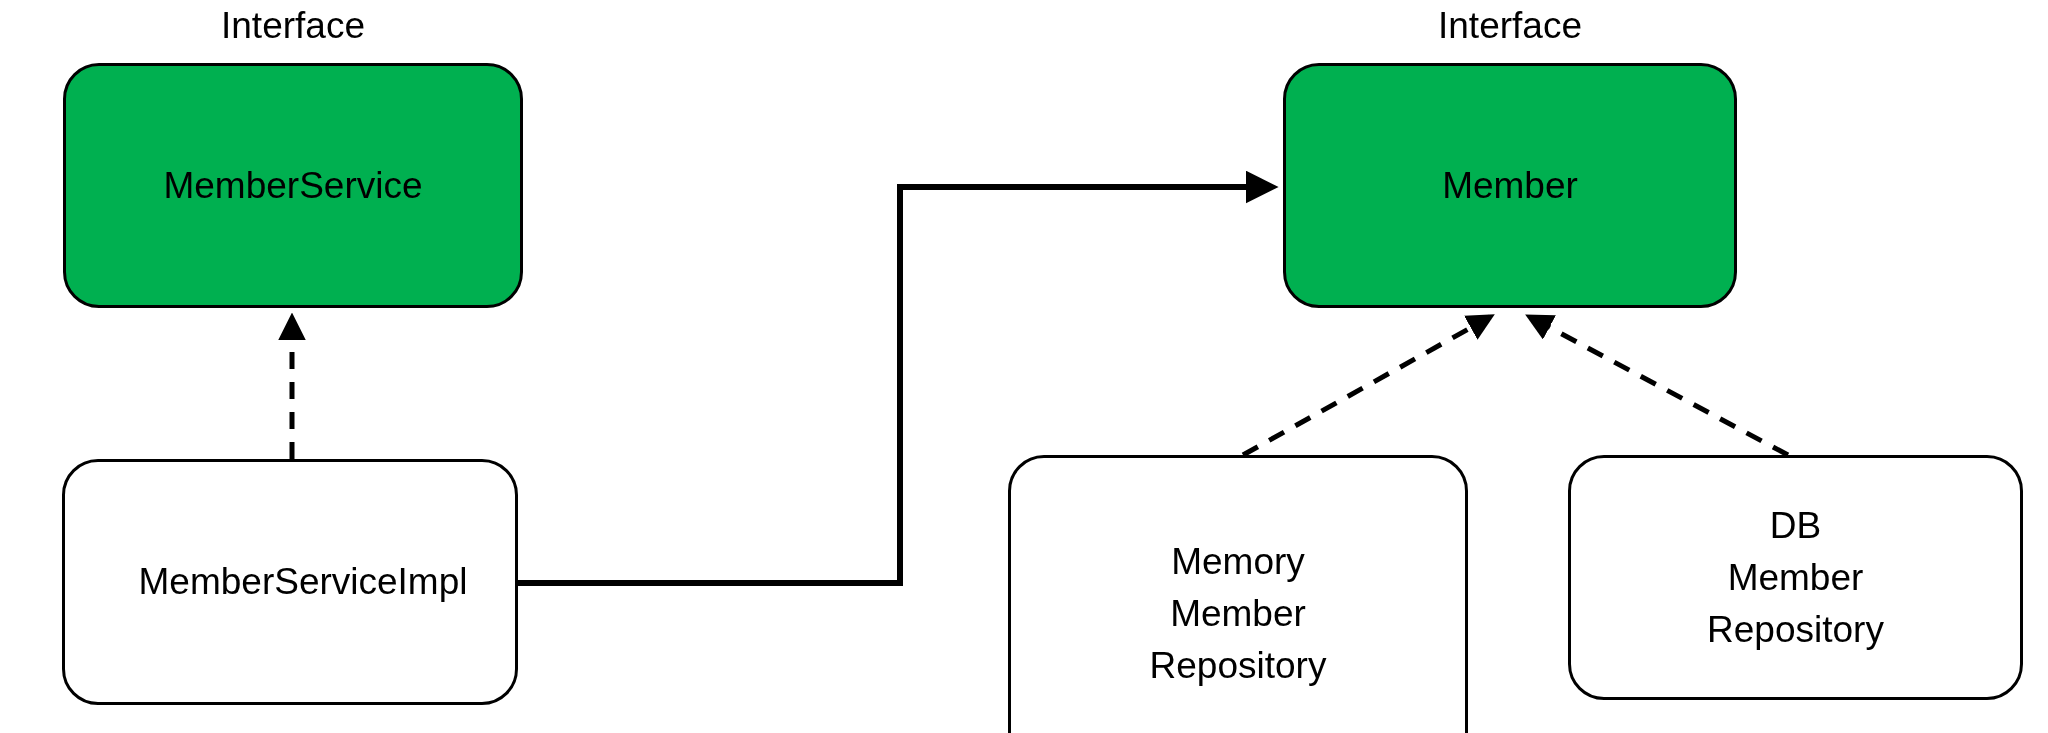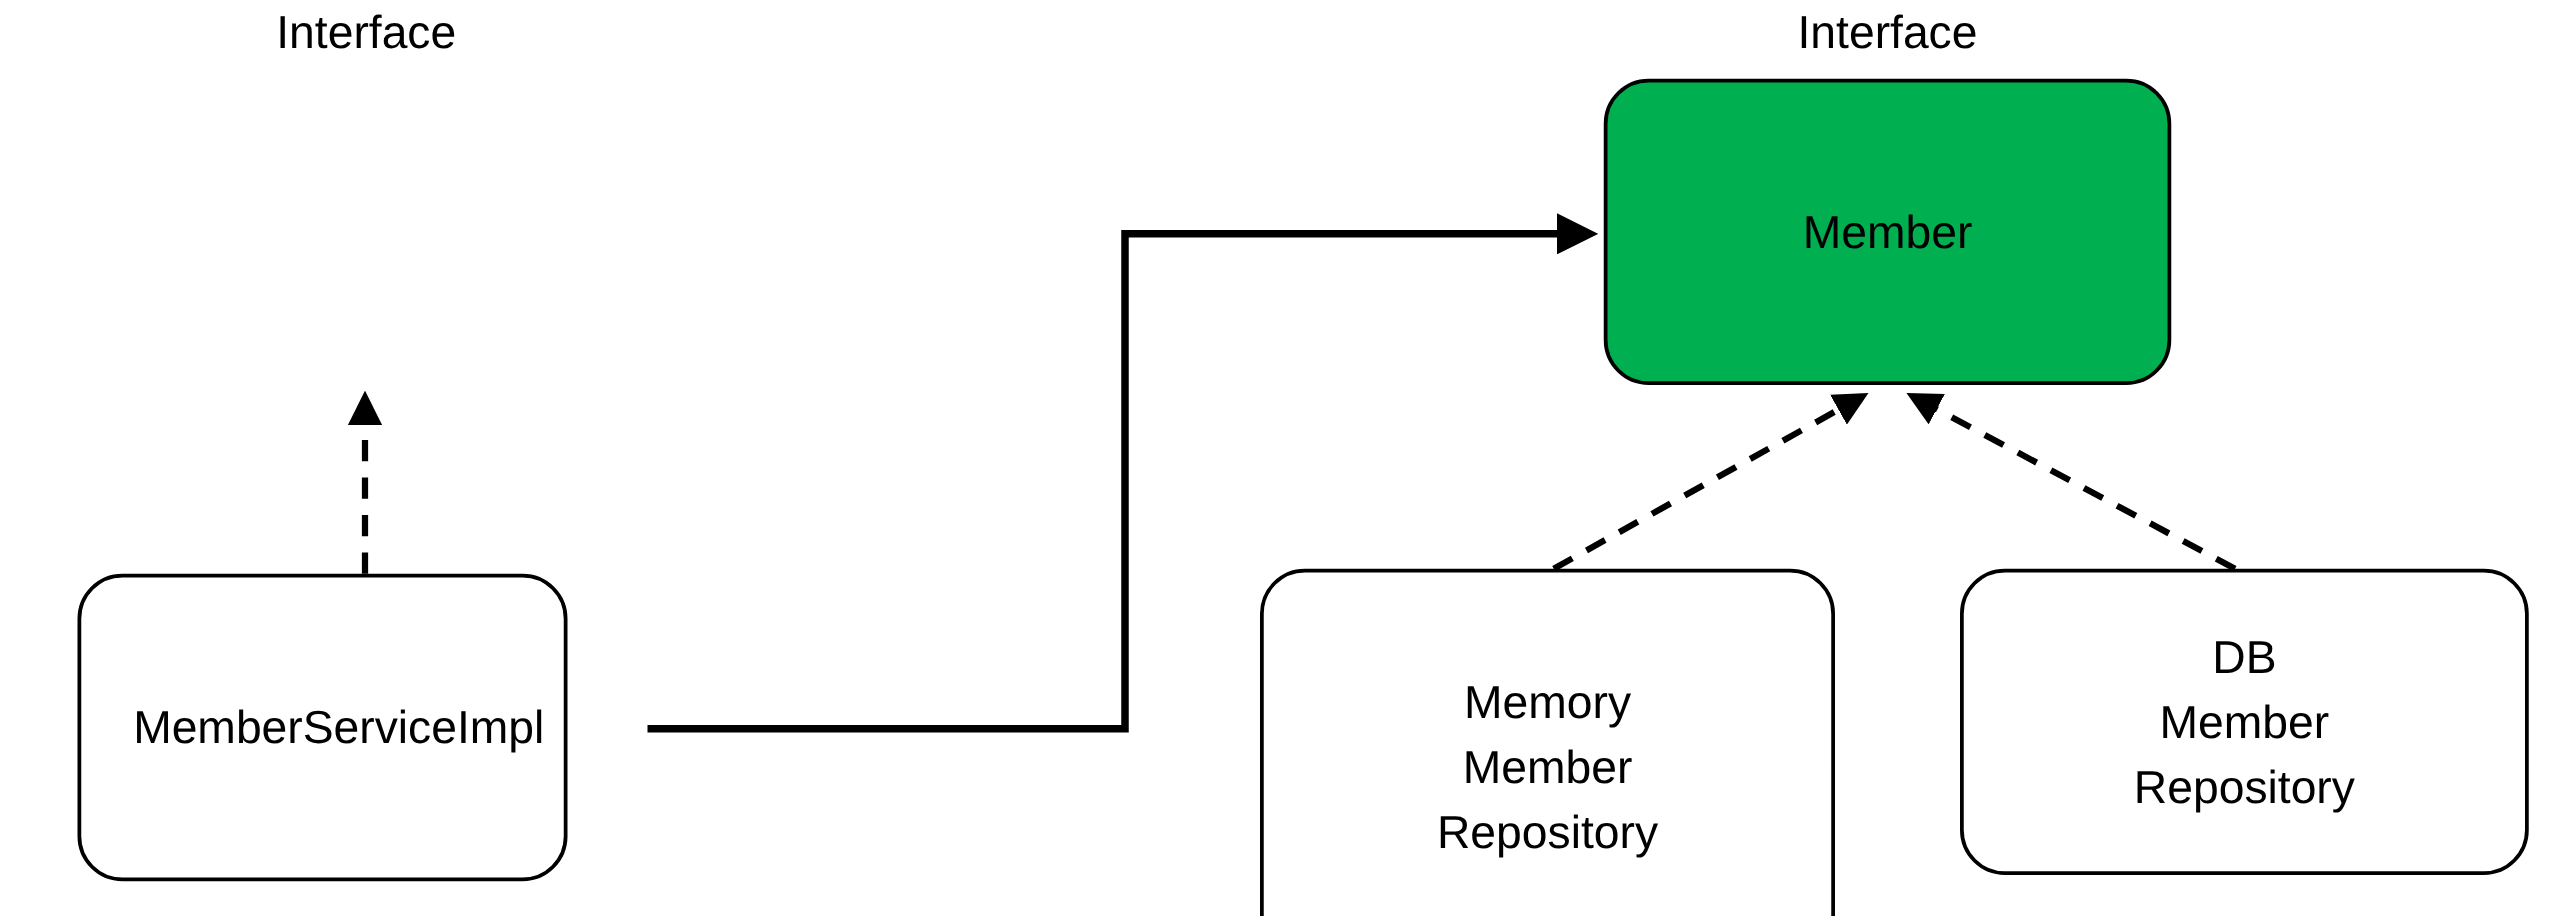--- a/index.html
+++ b/index.html
@@ -35,21 +35,21 @@
   .iface-tag {
     position: absolute;
     text-align: center;
     font-size: 37px;
     line-height: 42px;
     top: 5px;
   }
   
   #n-member-service        { left: 63px;   top: 63px;  width: 460px; height: 245px; }
   #n-member-repository     { left: 1283px; top: 63px;  width: 454px; height: 245px; }
-  #n-member-service-impl   { left: 62px;   top: 459px; width: 392px; height: 246px; padding-left: 26px; }
+  #n-member-service-impl   { left: 62px;   top: 459px; width: 456px; height: 246px; padding-left: 26px; }
   #n-memory-member-repo    { left: 1008px; top: 455px; width: 460px; height: 318px; }
   #n-db-member-repo        { left: 1568px; top: 455px; width: 455px; height: 245px; }
   #tag-left  { left: 63px;   width: 460px; }
   #tag-right { left: 1283px; width: 454px; }
   .edge-solid  { fill: none; stroke: #000000; stroke-width: 6; }
   .edge-dashed { fill: none; stroke: #000000; stroke-width: 5; stroke-dasharray: 17 13; }
 </style>
 </head>
 <body>
 
@@ -68,20 +68,23 @@
 
     <line x1="1243" y1="455" x2="1490" y2="317" class="edge-dashed" marker-end="url(#arrowhead)"></line>
 
     <line x1="1788" y1="455" x2="1530" y2="317" class="edge-dashed" marker-end="url(#arrowhead)"></line>
   </svg>
 
   <div class="iface-tag" id="tag-left">Interface</div>
 
   <div class="iface-tag" id="tag-right">Interface</div>
 
+  <div class="node" id="n-member-service" style="background-color: rgb(0, 176, 80);">
+    <div class="node-line">MemberService</div>
+  </div>
 
   <div class="node" id="n-member-repository" style="background-color: rgb(0, 176, 80);">
     <div class="node-line">Member</div>
   </div>
 
   <div class="node" id="n-member-service-impl" style="background-color: rgb(255, 255, 255);">
     <div class="node-line">MemberServiceImpl</div>
   </div>
 
   <div class="node" id="n-memory-member-repo" style="background-color: rgb(255, 255, 255);">

